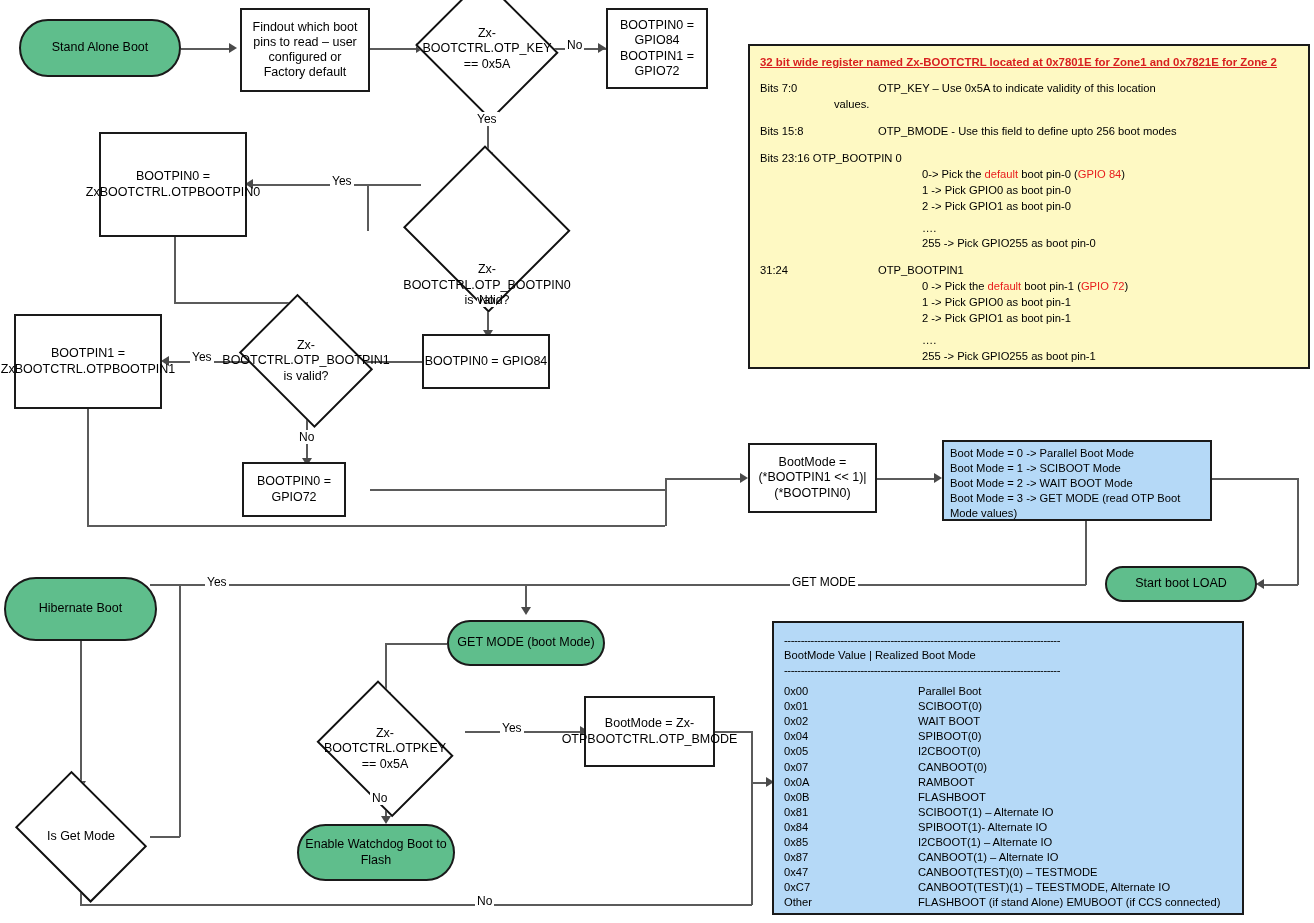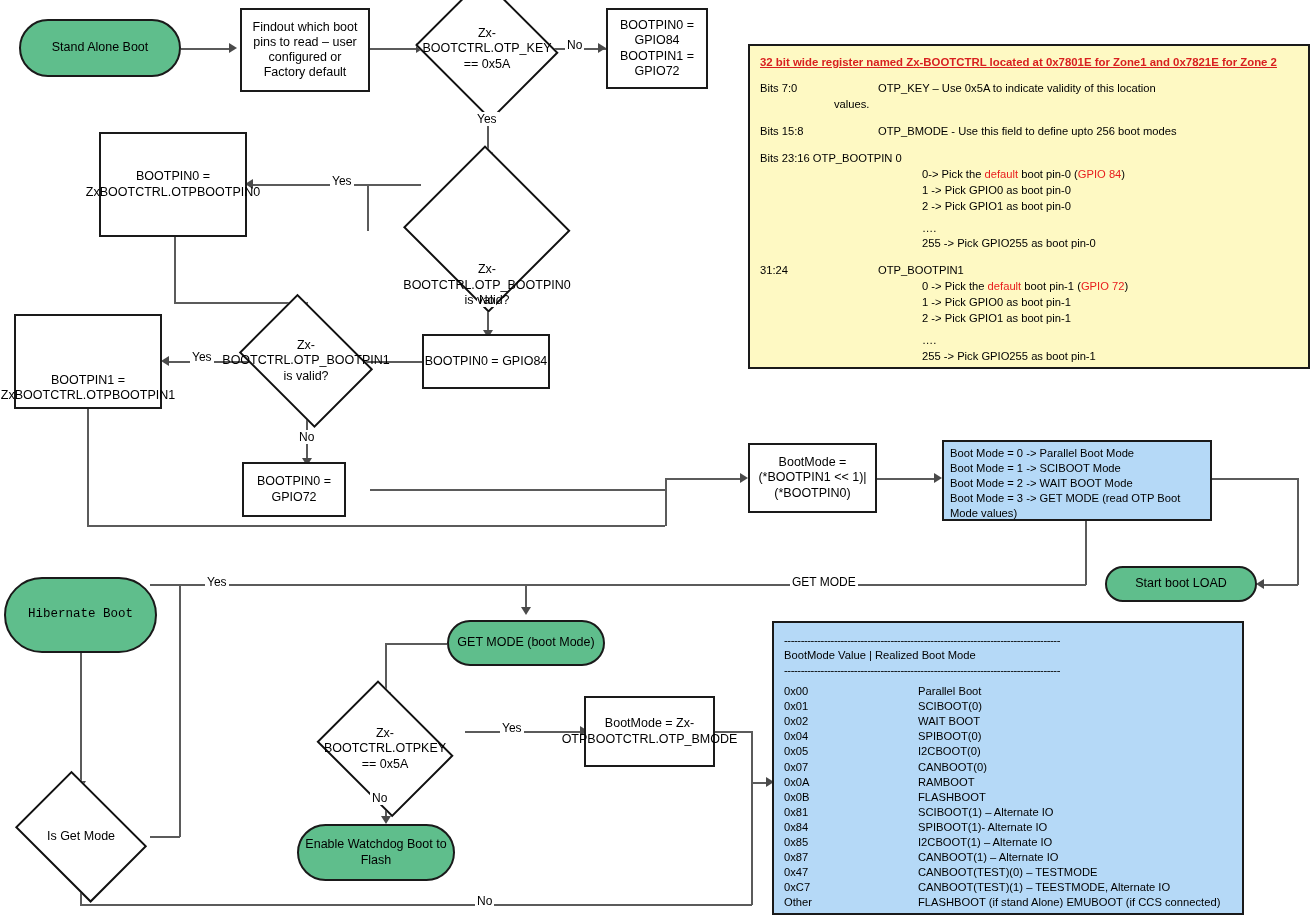--- a/index.html
+++ b/index.html
@@ -168,37 +168,37 @@
 
   <div class="node proc" style="left:422px;top:334px;width:128px;height:55px;">
     <span style="white-space:pre-line;">BOOTPIN0 = GPIO84</span>
   </div>
 
   <div class="node dec" style="left:233px;top:305px;width:146px;height:112px;">
     <div class="dshape"></div>
     <div class="dtext">Zx-BOOTCTRL.OTP_BOOTPIN1 is valid?</div>
   </div>
 
-  <div class="node proc" style="left:14px;top:314px;width:148px;height:95px;padding:4px 6px;align-items:flex-end;">
+  <div class="node proc" style="left:14px;top:314px;width:148px;height:95px;padding:4px 6px;">
     <span>BOOTPIN1 = ZxBOOTCTRL.OTPBOOTPIN1</span>
   </div>
 
   <div class="node proc" style="left:242px;top:462px;width:104px;height:55px;">
     <span style="white-space:pre-line;">BOOTPIN0 = GPIO72</span>
   </div>
 
   <div class="node proc" style="left:748px;top:443px;width:129px;height:70px;padding:3px 5px;">
     <span>BootMode = (*BOOTPIN1 &lt;&lt; 1)|(*BOOTPIN0)</span>
   </div>
 
   <div class="node term" style="left:1105px;top:566px;width:152px;height:36px;">
     <span>Start boot LOAD</span>
   </div>
 
-  <div class="node term" style="left:4px;top:577px;width:153px;height:76px;font-family:Liberation Mono, monospace;">
+  <div class="node term" style="left:4px;top:577px;width:153px;height:64px;">
     <span>Hibernate Boot</span>
   </div>
 
   <div class="node dec" style="left:8px;top:783px;width:146px;height:108px;">
     <div class="dshape"></div>
     <div class="dtext">Is Get Mode</div>
   </div>
 
   <div class="node term" style="left:447px;top:620px;width:158px;height:46px;">
     <span>GET MODE (boot Mode)</span>

